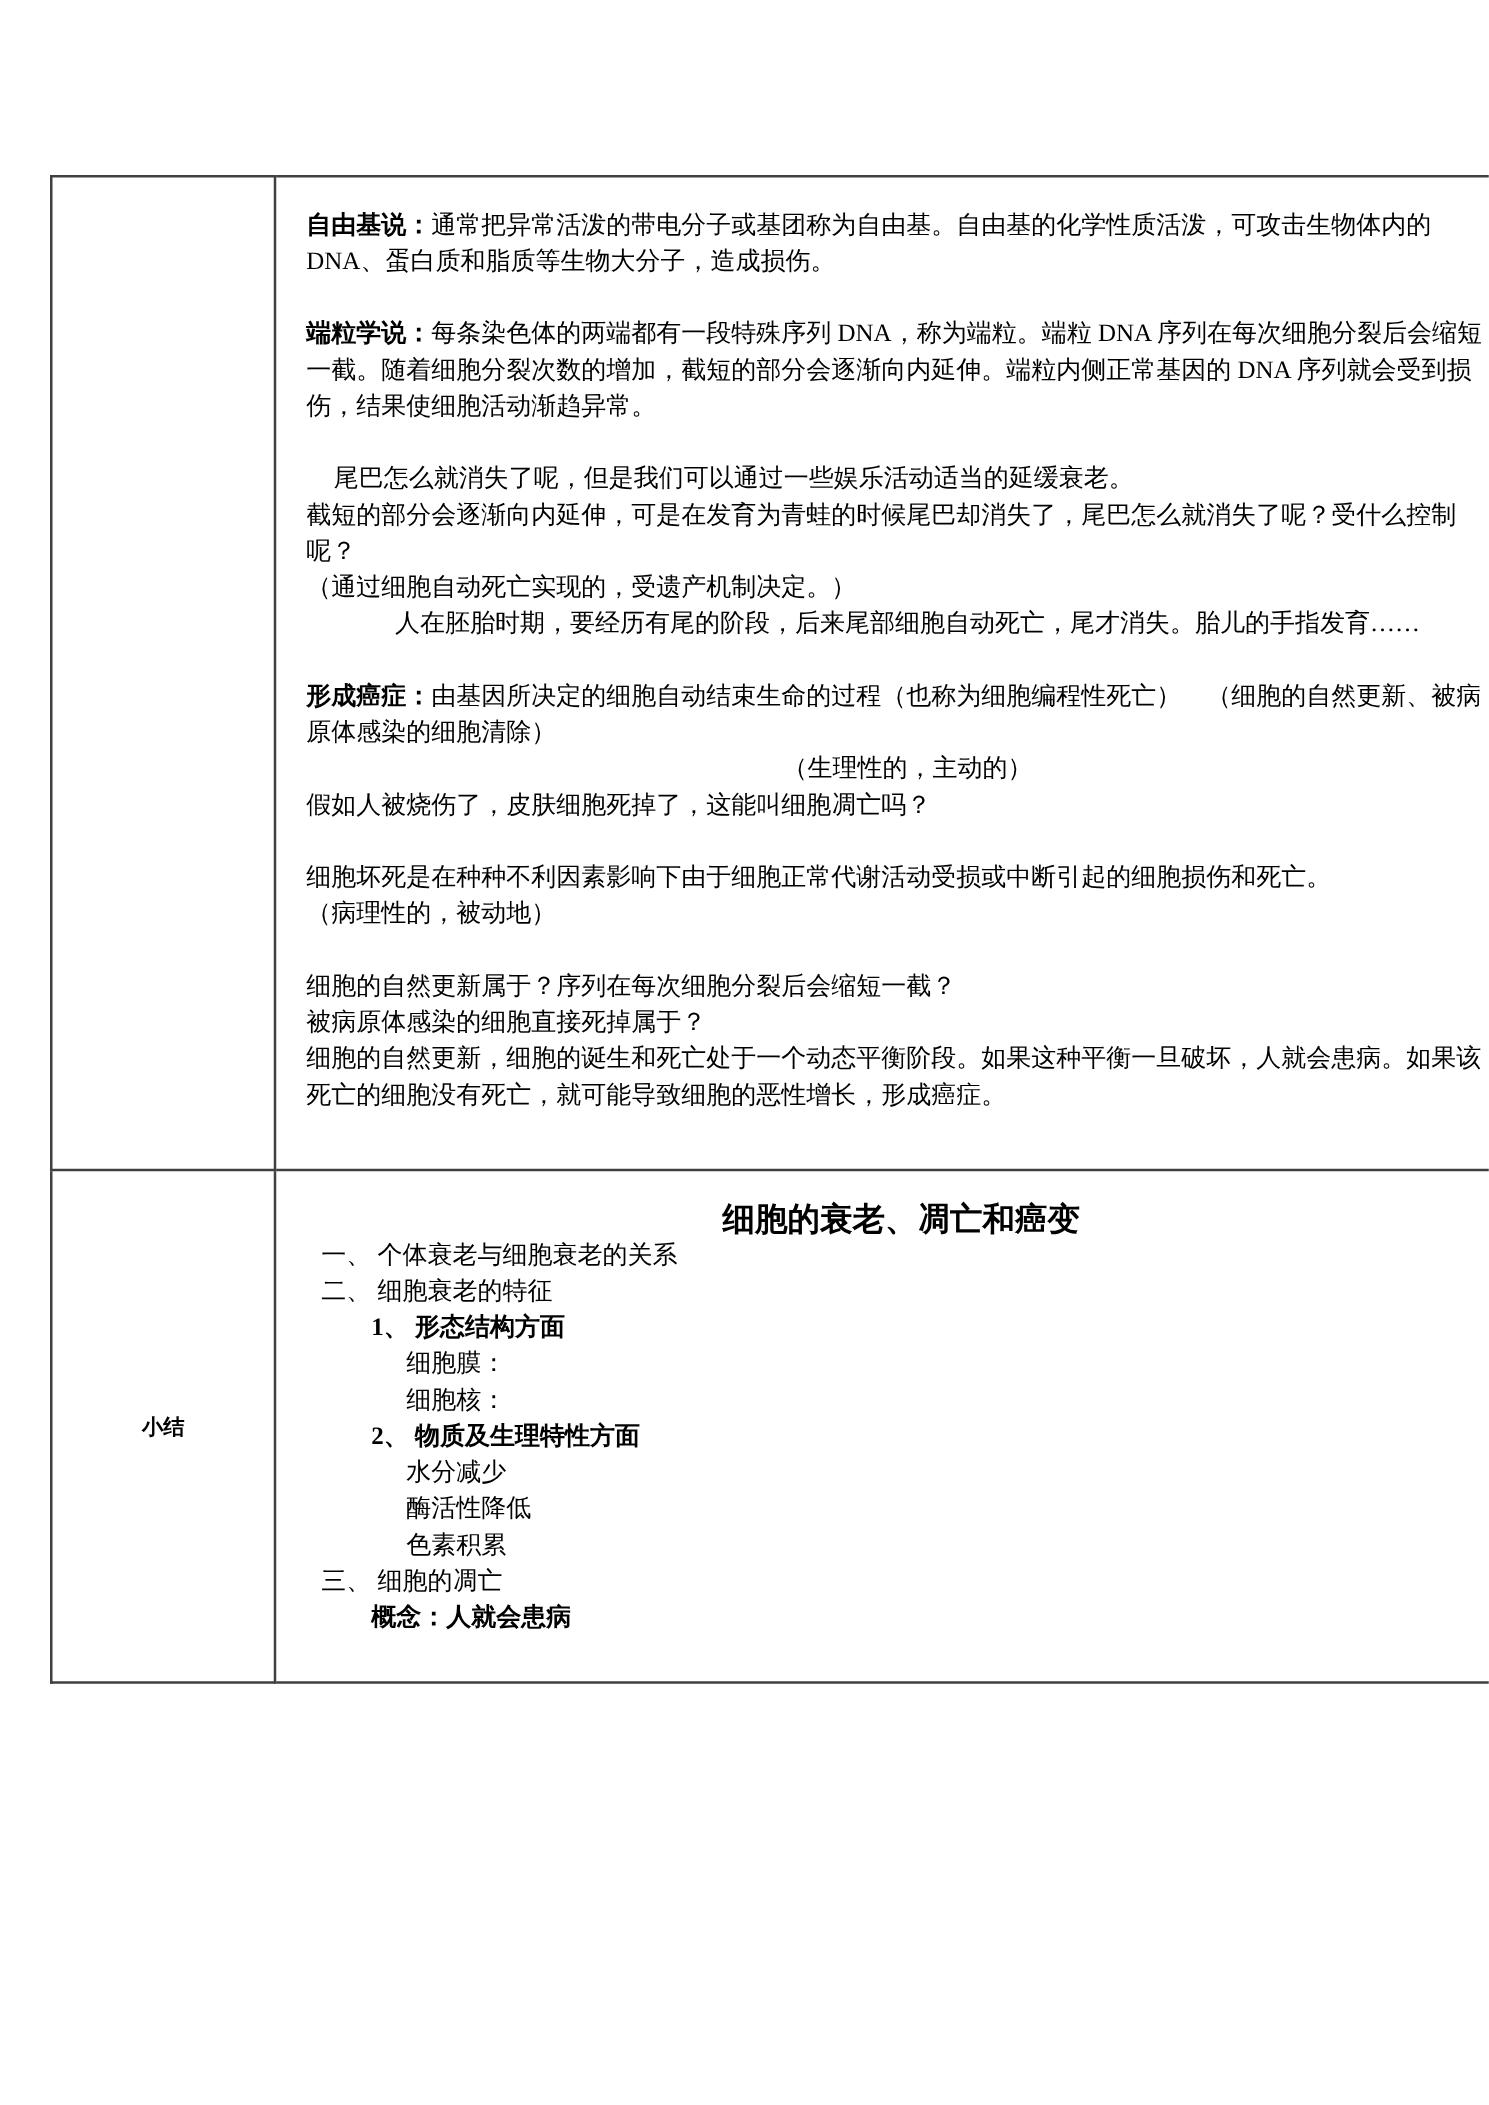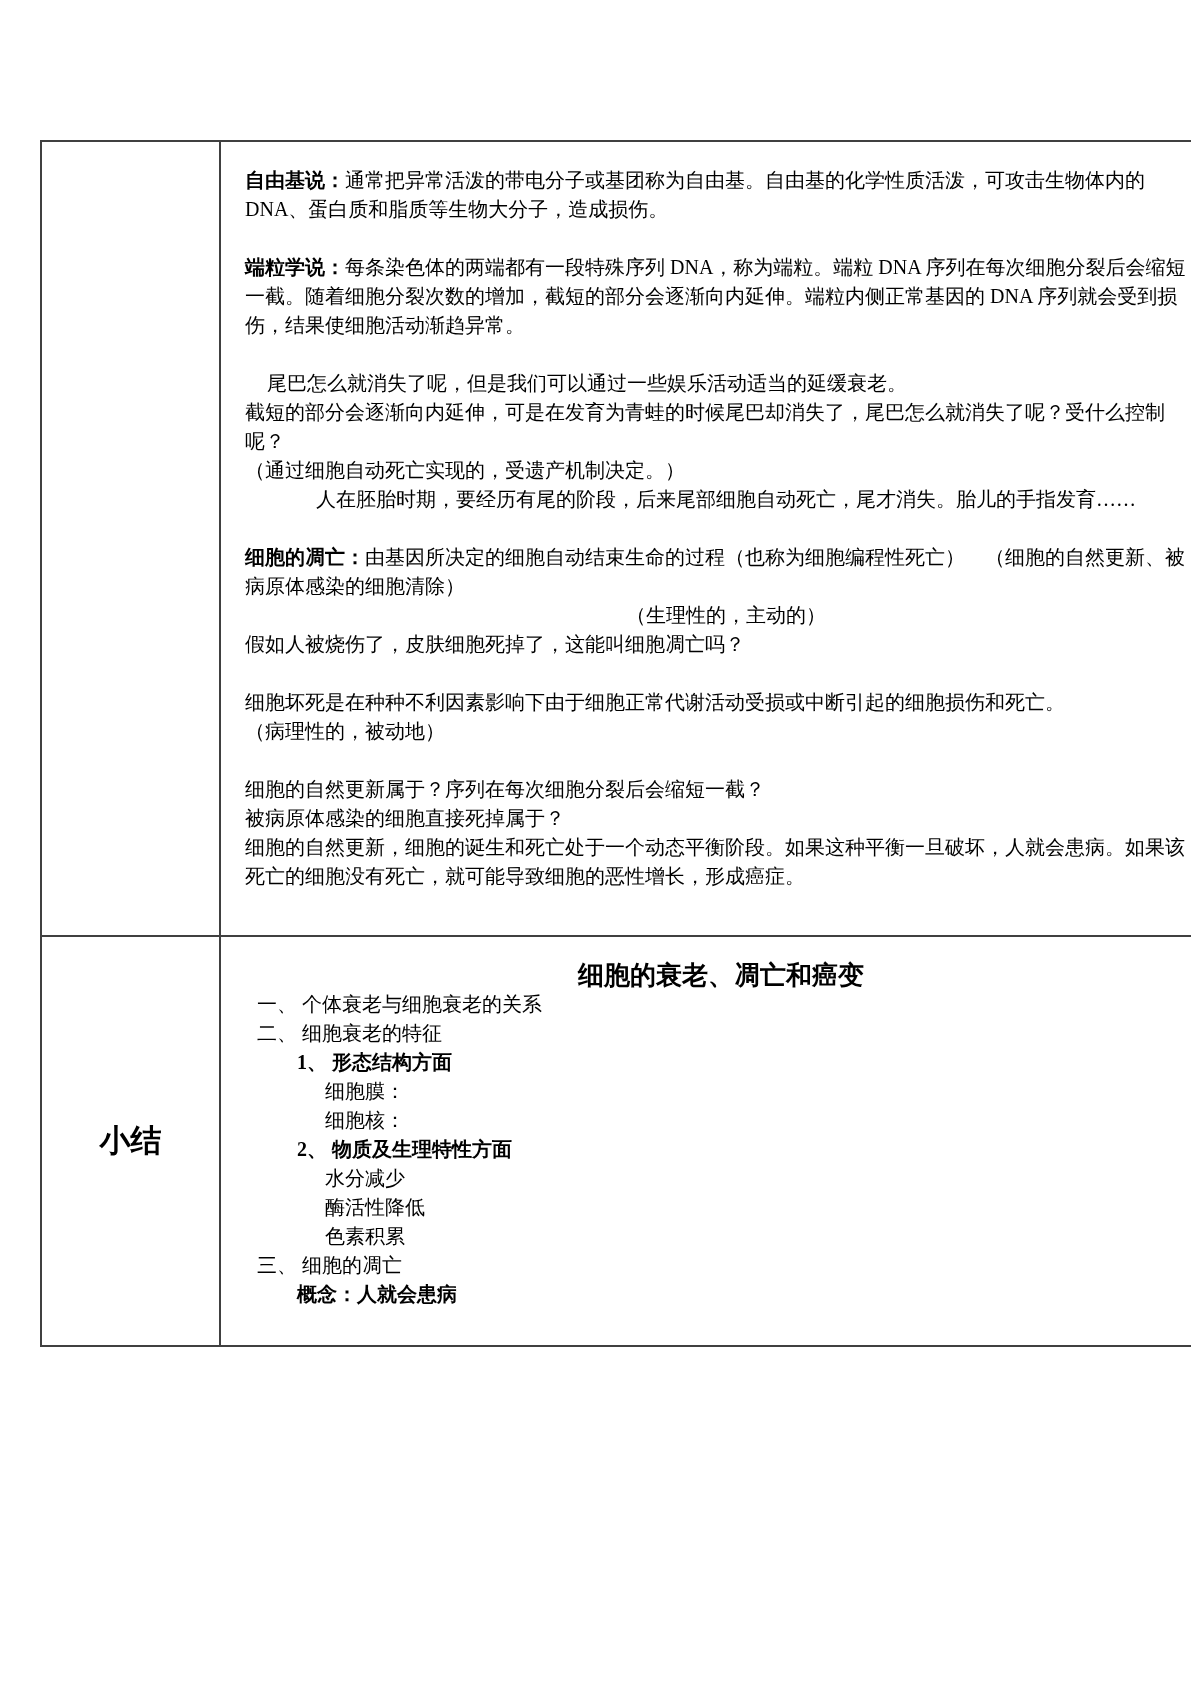--- a/index.html
+++ b/index.html
@@ -44,21 +44,21 @@
   .row1-cell { height: 761px; }
   .row2-cell { height: 376px; }
 
   .summary-label-cell {
     vertical-align: middle !important;
     text-align: center;
   }
   .summary-label {
     font-family: "Liberation Sans", "DejaVu Sans", sans-serif;
     font-weight: bold;
-    font-size: 31px;
+    font-size: 17px;
   }
   .outline-title {
     text-align: center;
     font-family: "Liberation Sans", "DejaVu Sans", sans-serif;
     font-weight: bold;
     font-size: 26px;
     margin: 0;
   }
   .outline-line { margin: 0; }
   .l0 { padding-left: 12px; }
@@ -76,21 +76,21 @@
       <div class="cell-content">
         <p><span class="lead">自由基说：</span><span>通常把异常活泼的带电分子或基团称为自由基。自由基的化学性质活泼，可攻击生物体内的 DNA、蛋白质和脂质等生物大分子，造成损伤。</span></p>
 
         <p class="mt"><span class="lead">端粒学说：</span><span>每条染色体的两端都有一段特殊序列 DNA，称为端粒。端粒 DNA 序列在每次细胞分裂后会缩短一截。随着细胞分裂次数的增加，截短的部分会逐渐向内延伸。端粒内侧正常基因的 DNA 序列就会受到损伤，结果使细胞活动渐趋异常。</span></p>
 
         <p class="mt ind2">尾巴怎么就消失了呢，但是我们可以通过一些娱乐活动适当的延缓衰老。</p>
         <p>截短的部分会逐渐向内延伸，可是在发育为青蛙的时候尾巴却消失了，尾巴怎么就消失了呢？受什么控制呢？</p>
         <p>（通过细胞自动死亡实现的，受遗产机制决定。）</p>
         <p class="ind1">人在胚胎时期，要经历有尾的阶段，后来尾部细胞自动死亡，尾才消失。胎儿的手指发育……</p>
 
-        <p class="mt"><span class="lead">细胞的凋亡：</span><span>由基因所决定的细胞自动结束生命的过程（也称为细胞编程性死亡）　（细胞的自然更新、被病原体感染的细胞清除）</span></p>
+        <p class="mt"><span class="lead">形成癌症：</span><span>由基因所决定的细胞自动结束生命的过程（也称为细胞编程性死亡）　（细胞的自然更新、被病原体感染的细胞清除）</span></p>
         <p class="ind1">（生理性的，主动的）</p>
         <p>假如人被烧伤了，皮肤细胞死掉了，这能叫细胞凋亡吗？</p>
 
         <p class="mt">细胞坏死是在种种不利因素影响下由于细胞正常代谢活动受损或中断引起的细胞损伤和死亡。</p>
         <p>（病理性的，被动地）</p>
 
         <p class="mt">细胞的自然更新属于？序列在每次细胞分裂后会缩短一截？</p>
         <p>被病原体感染的细胞直接死掉属于？</p>
         <p>细胞的自然更新，细胞的诞生和死亡处于一个动态平衡阶段。如果这种平衡一旦破坏，人就会患病。如果该死亡的细胞没有死亡，就可能导致细胞的恶性增长，形成癌症。</p>
       </div>

